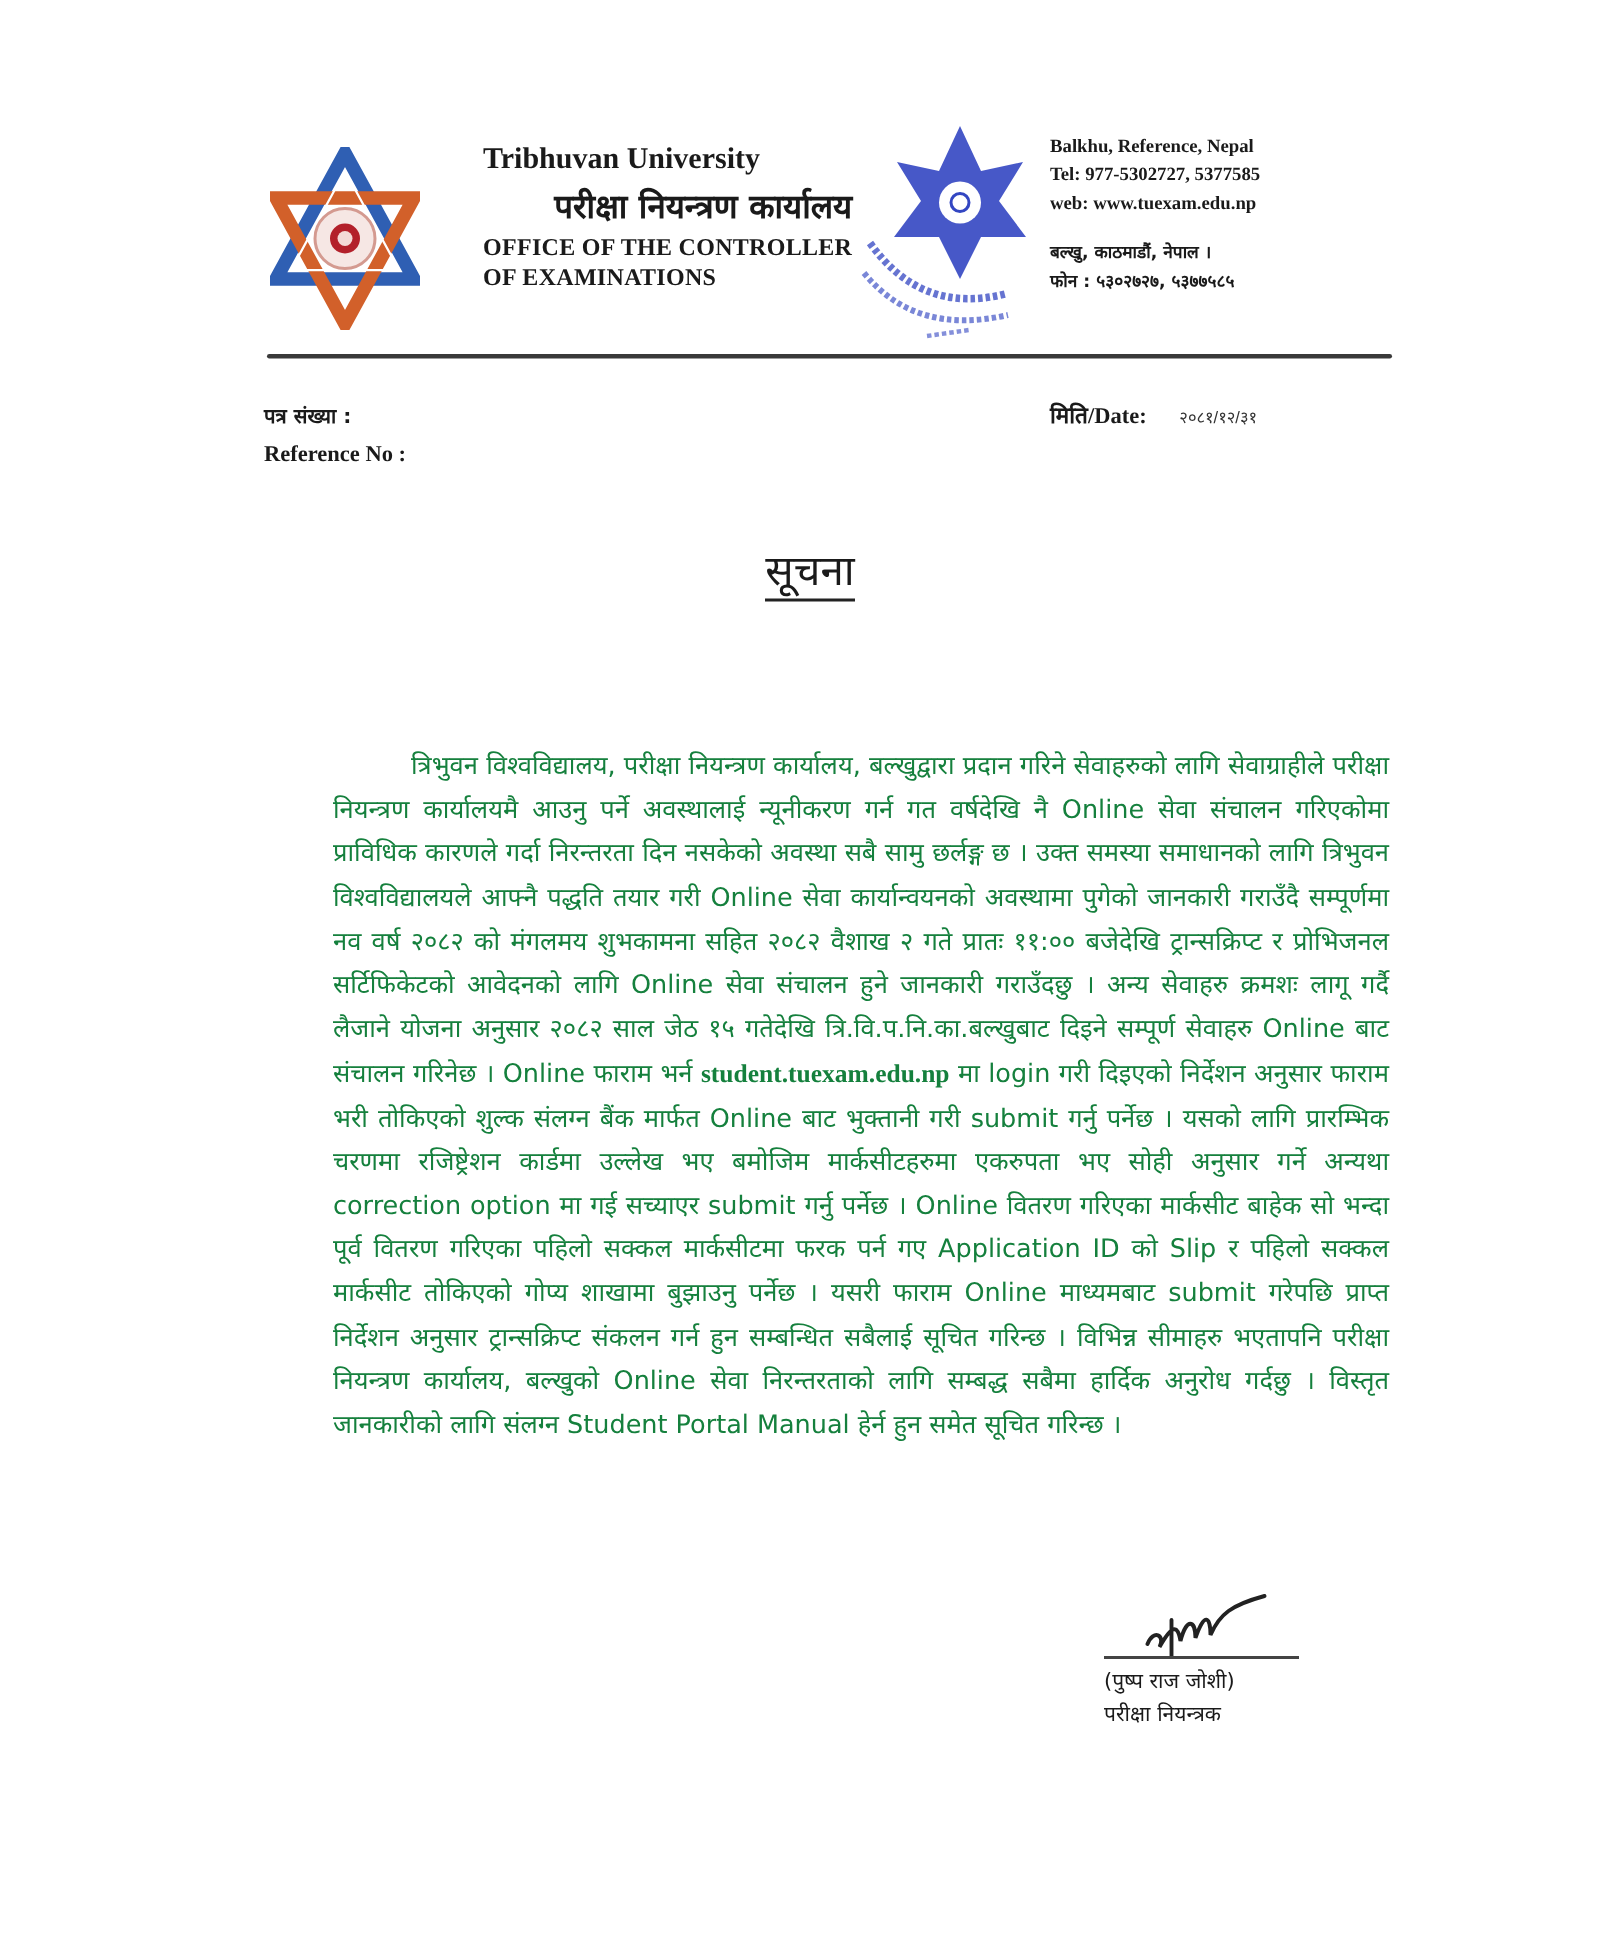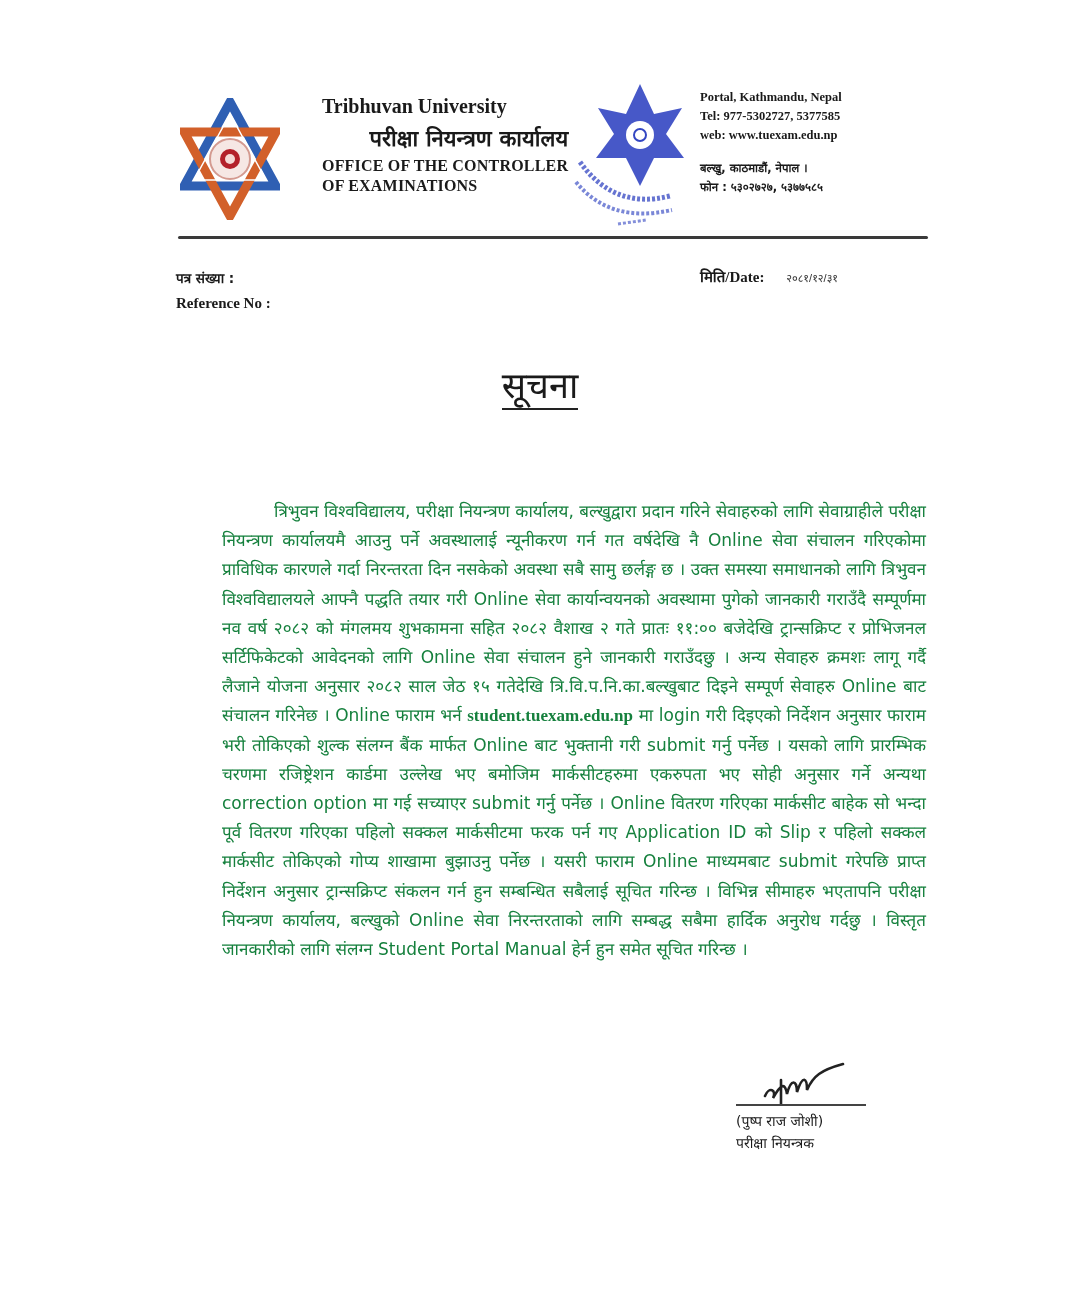--- a/index.html
+++ b/index.html
@@ -23,21 +23,21 @@
   .rule { position: absolute; left: 178px; top: 236px; width: 750px; height: 3px; background: #3a3a3a; border-radius: 2px; }
 
   
   .ref { position: absolute; left: 176px; top: 266px; font-weight: bold; font-size: 15px; line-height: 25px; }
   .ref .dev { font-family: "DejaVu Sans", sans-serif; font-size: 13.5px; }
   .date { position: absolute; left: 700px; top: 266px; font-weight: bold; font-size: 15px; }
   .date .val { font-family: Liberation Sans, sans-serif; font-weight: normal; font-size: 11px; margin-left: 18px; color: #333; }
 
   
   .title { position: absolute; left: 0; right: 0; top: 360px; text-align: center; }
-  .title span { font-family: "DejaVu Sans", sans-serif; font-size: 36px; font-weight: normal; border-bottom: 2px solid #222; padding-bottom: 2px; }
+  .title span { font-family: "DejaVu Sans", sans-serif; font-size: 28px; font-weight: normal; border-bottom: 2px solid #222; padding-bottom: 2px; }
 
   
   .body-text {
     position: absolute; left: 222px; top: 480px; width: 704px;
     font-family: "DejaVu Sans", sans-serif; font-size: 17px; line-height: 29.2px;
     text-align: justify; text-indent: 52px; color: #15803d;
   }
   .body-text .url { font-family: "Liberation Serif", serif; font-weight: bold; }
 
   
@@ -72,21 +72,21 @@
       <polygon points="66,6 80,36 108,30 92,56 110,80 80,80 66,108 52,80 22,80 40,56 24,30 52,36"></polygon>
     </g>
     <circle cx="66" cy="57" r="14" fill="#ffffff"></circle>
     <circle cx="66" cy="57" r="6" fill="none" stroke="#3346c2" stroke-width="2"></circle>
     <path d="M6,84 Q40,132 96,118" fill="none" stroke="#3346c2" stroke-width="5" stroke-dasharray="3 2" opacity="0.75"></path>
     <path d="M2,104 Q36,146 98,132" fill="none" stroke="#3346c2" stroke-width="4" stroke-dasharray="3 2" opacity="0.65"></path>
     <path d="M44,146 L72,142" stroke="#3346c2" stroke-width="3" stroke-dasharray="3 2" opacity="0.6"></path>
   </svg>
 
   <div class="contact">
-    <div>Portal, Kathmandu, Nepal</div>
+    <div>Balkhu, Reference, Nepal</div>
     <div>Tel: 977-5302727, 5377585</div>
     <div>web: www.tuexam.edu.np</div>
     <div class="gap"></div>
     <div class="dev">बल्खु, काठमाडौं, नेपाल ।</div>
     <div class="dev">फोन : ५३०२७२७, ५३७७५८५</div>
   </div>
 
   <div class="rule"></div>
 
   <div class="ref">

